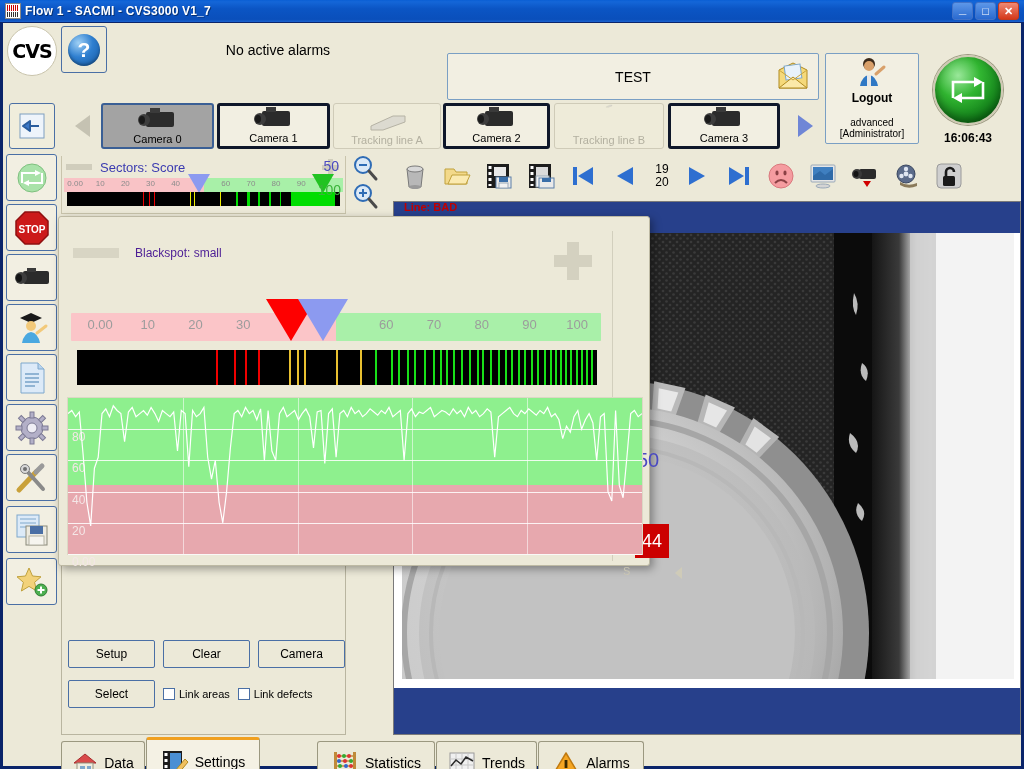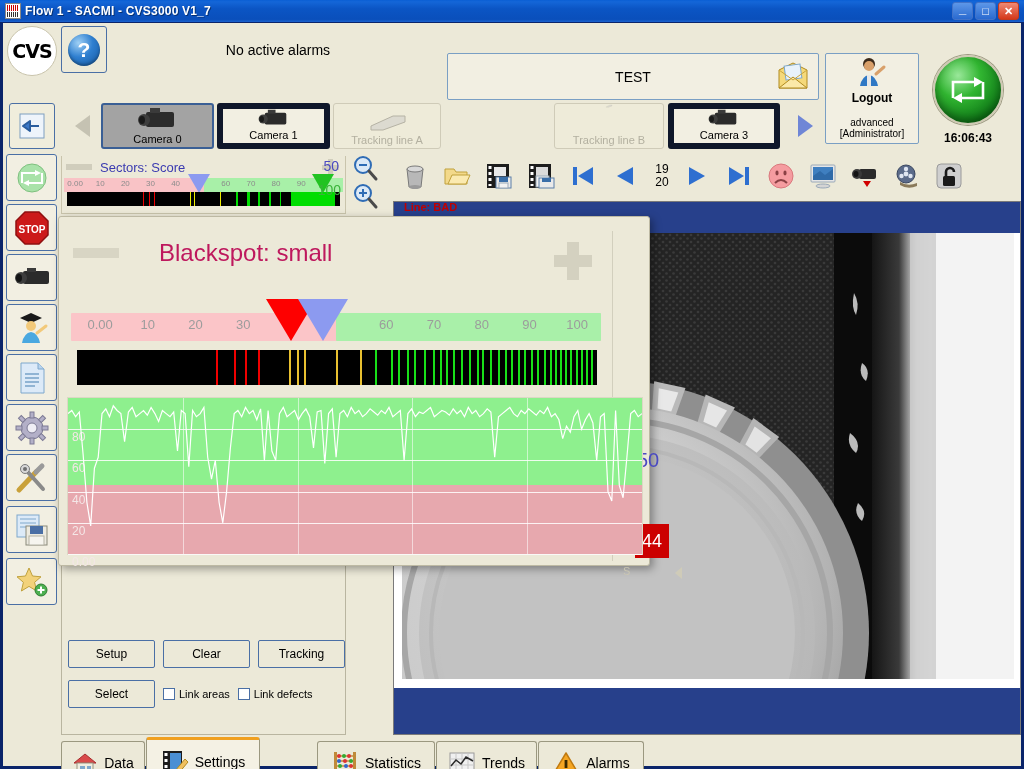--- a/index.html
+++ b/index.html
@@ -91,21 +91,21 @@
   .backbtn {
     position:absolute; left:6px; top:0; width:46px; height:46px;
     background:#f0eddc; border:1px solid #4a6fa5; border-radius:3px;
     display:flex; align-items:center; justify-content:center;
   }
   .navarrow {
     position:absolute; width:36px; height:46px; background:transparent; border:none;
     display:flex; align-items:center; justify-content:center;
   }
   .camtab {
-    position:absolute; top:0; height:46px; border:6px solid #0f172a; border-radius:3px;
+    position:absolute; top:0; height:46px; border:3px solid #0f172a; border-radius:3px;
     background:#f2efe2; display:flex; flex-direction:column; align-items:center; justify-content:flex-end;
     padding-bottom:2px;
   }
   .camtab.sel { background:#a3a3a3; border:2px solid #3a5f95; }
   .camtab.disabled { border:1px solid #cfcbb8; background:#eeebd9; }
   .camtab .cl { font-size:11px; color:#000; }
   .camtab.disabled .cl { color:#b3b0a0; }
 
   
   .zoomcol { position:absolute; left:348px; top:131px; width:36px; height:60px; }
@@ -168,21 +168,21 @@
   .btab .t { font-size:14px; color:#000; }
 
   
   .overlay {
     position:absolute; left:55px; top:193px; width:592px; height:350px;
     background:#ece9d8; border:1px solid #bdb9a3; border-radius:3px;
     box-shadow:3px 3px 8px rgba(0,0,0,.35);
   }
   .ov-head { position:absolute; left:0; top:0; width:552px; height:72px; display:flex; align-items:center; padding-left:14px; }
   .ov-dash { width:46px; height:10px; background:#d8d5c4; margin-right:16px; }
-  .ov-title { font-size:24px; color:#be185d;margin-left:24px; }
+  .ov-title { font-size:12px; color:#4c1d95; }
   .ov-plus { position:absolute; left:495px; top:25px; width:38px; height:38px; }
   .ov-plus:before{content:"";position:absolute;left:13px;top:0;width:12px;height:38px;background:#d4d1c0;}
   .ov-plus:after{content:"";position:absolute;left:0;top:13px;width:38px;height:12px;background:#d4d1c0;}
   .ov-div { position:absolute; left:553px; top:14px; width:1px; height:330px; background:#d2cfbd; }
   .ov-50 { position:absolute; left:578px; top:232px; font-size:20px; color:#4a4ac0; }
   .ov-44 { position:absolute; left:576px; top:307px; width:34px; height:34px; background:#cc0000; color:#fff; font-size:18px; display:flex; align-items:center; justify-content:center; }
   .ov-s { position:absolute; left:564px; top:348px; font-size:11px; color:#c9c5b2; }
   .ov-arrow { position:absolute; left:616px; top:350px; width:0;height:0; border-top:6px solid transparent;border-bottom:6px solid transparent;border-right:7px solid #cfcbb8;}
 
   .ov-scalewrap { position:absolute; left:12px; top:96px; width:530px; height:32px; }
@@ -311,20 +311,29 @@
         <span class="cl">Camera 1</span>
       </div>
 
       <div class="camtab disabled" style="left:330px;width:108px;">
         <svg width="48" height="24" viewBox="0 0 48 24">
           <path d="M8 16 L30 6 L42 6 L42 12 L20 20 L8 20 Z" fill="#dcdad0" stroke="#b5b2a4"></path>
         </svg>
         <span class="cl">Tracking line A</span>
       </div>
 
+      <div class="camtab" style="left:440px;width:107px;">
+        <svg width="52" height="26" viewBox="0 0 52 26">
+          <rect x="14" y="5" width="28" height="15" rx="2" fill="#2b2b2b"></rect>
+          <rect x="18" y="1" width="10" height="5" fill="#3a3a3a"></rect>
+          <ellipse cx="12" cy="13" rx="6" ry="6" fill="#3d3d3d"></ellipse>
+          <ellipse cx="10" cy="13" rx="3" ry="4" fill="#1a1a1a"></ellipse>
+        </svg>
+        <span class="cl">Camera 2</span>
+      </div>
 
       <div class="camtab disabled" style="left:551px;width:110px;gap:26px;">
         <svg width="48" height="24" viewBox="0 0 48 24">
           <path d="M8 16 L30 6 L42 6 L42 12 L20 20 L8 20 Z" fill="#dcdad0" stroke="#b5b2a4"></path>
         </svg>
         <span class="cl">Tracking line B</span>
       </div>
 
       <div class="camtab" style="left:665px;width:112px;">
         <svg width="52" height="26" viewBox="0 0 52 26">
@@ -729,21 +738,21 @@
           </g>
         </svg>
       </div>
       <div class="band-bot"></div>
     </div>
 
     <div class="botpanel">
       <div class="btnrow" style="top:80px;">
         <div class="stdbtn" style="width:87px;">Setup</div>
         <div class="stdbtn" style="width:87px;">Clear</div>
-        <div class="stdbtn" style="width:87px;">Tracking</div>
+        <div class="stdbtn" style="width:87px;">Camera</div>
       </div>
       <div class="btnrow" style="top:120px; align-items:center;">
         <div class="stdbtn" style="width:87px;">Select</div>
         <div class="chk">
           <span class="chkbox"></span>
           <span>Link areas</span>
         </div>
         <div class="chk">
           <span class="chkbox"></span>
           <span>Link defects</span>

